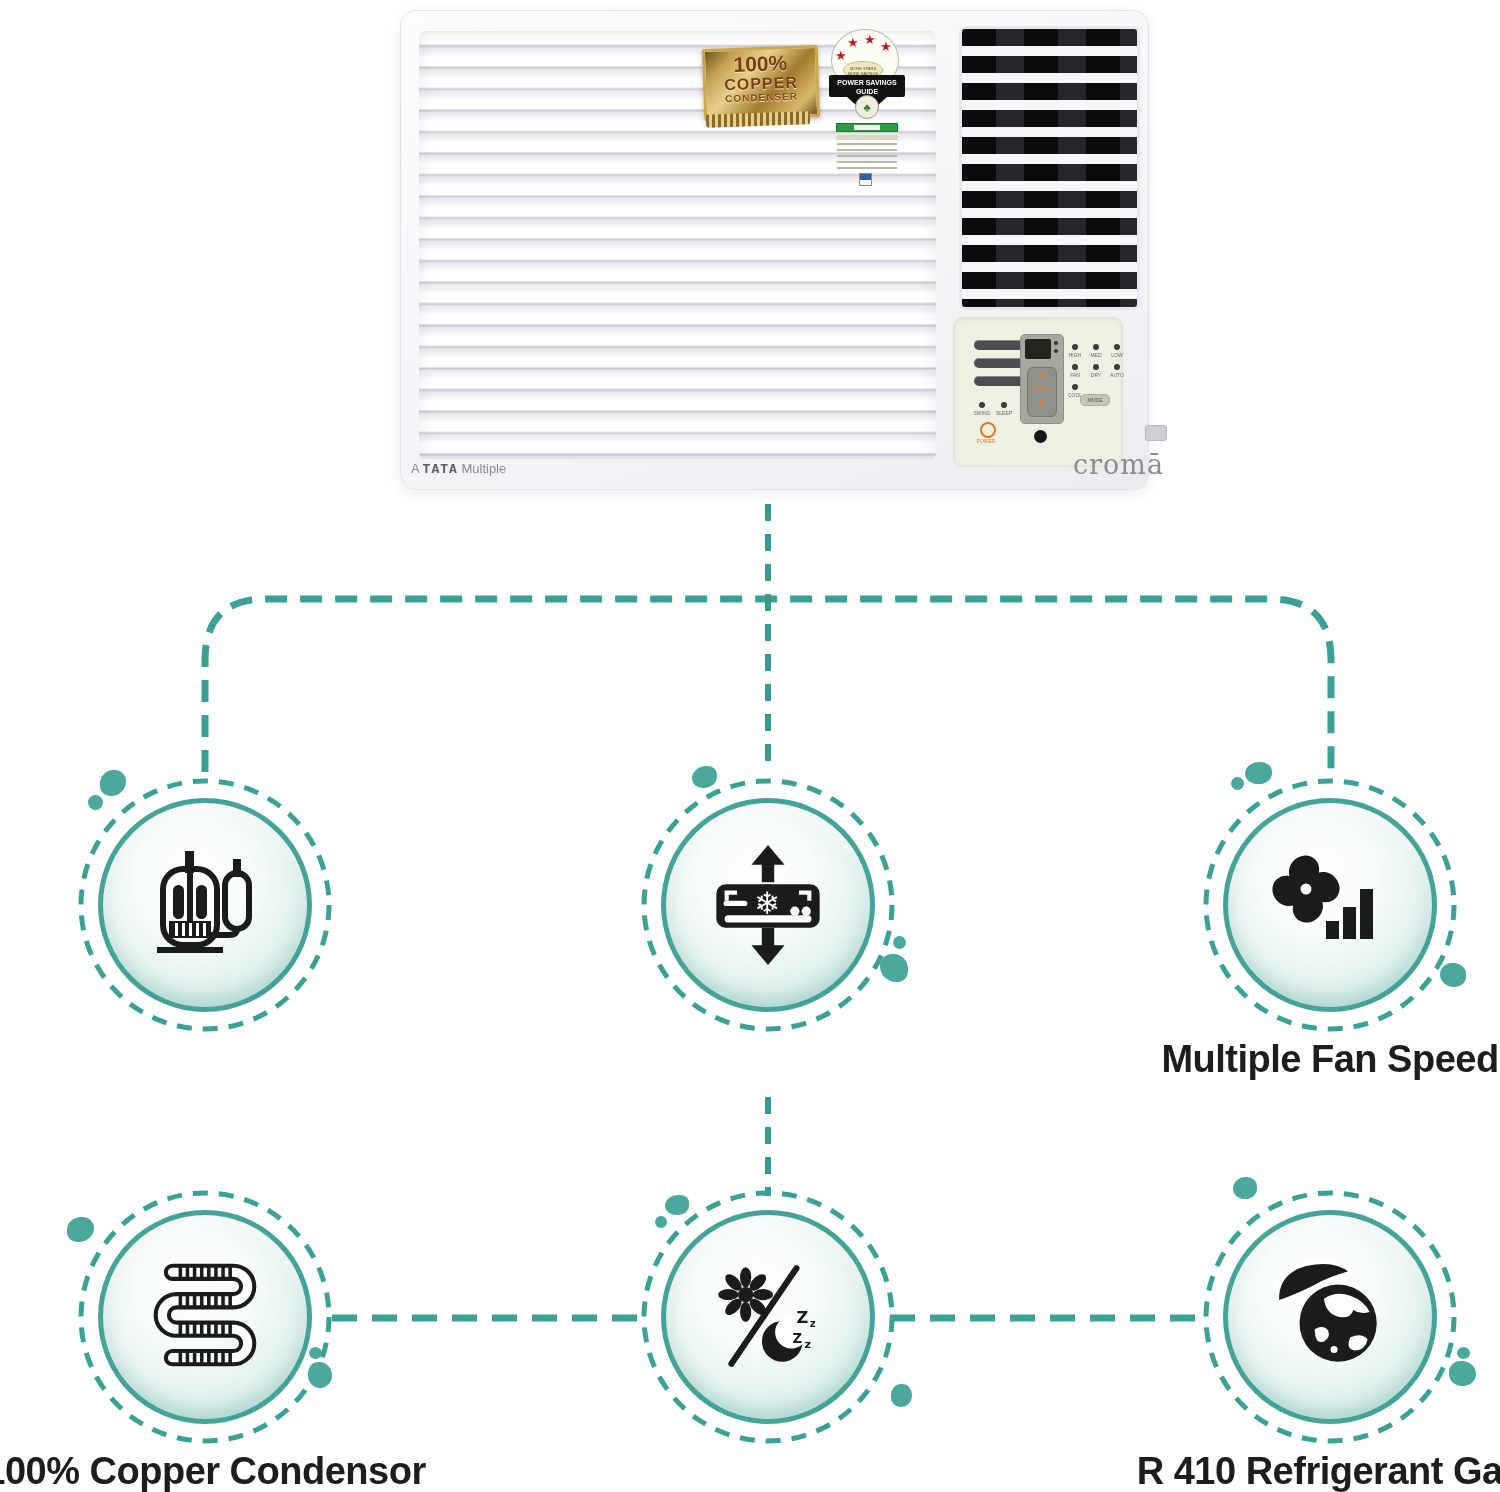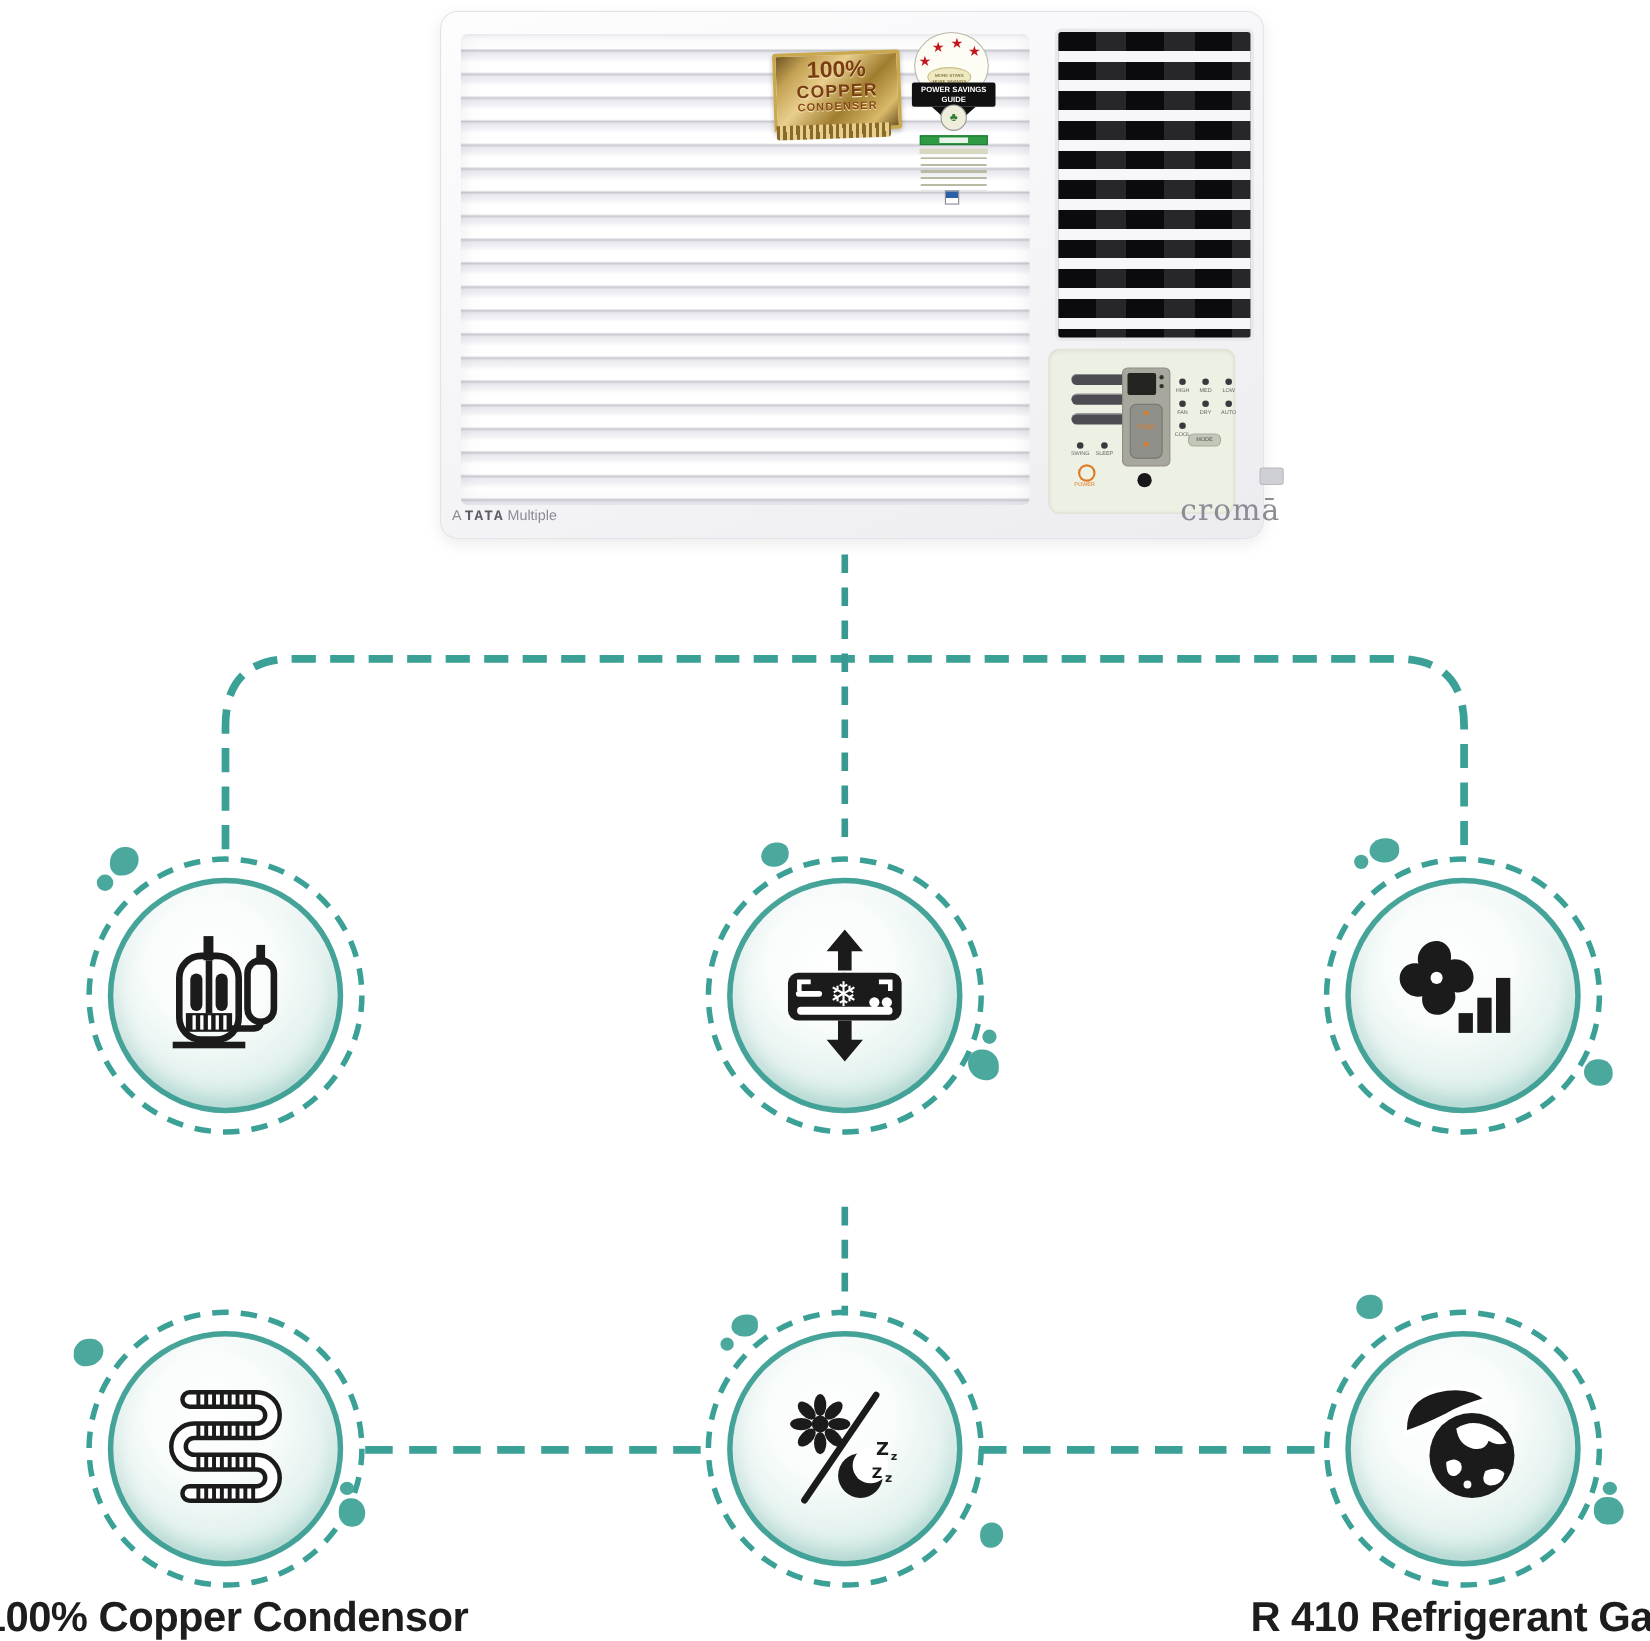--- a/index.html
+++ b/index.html
@@ -263,20 +263,21 @@
         <path d="M36 44 C18 42 13 22 27 13 C38 6 51 14 49 27 C48 36 42 42 36 44 Z"></path>
         <path d="M36 44 C18 42 13 22 27 13 C38 6 51 14 49 27 C48 36 42 42 36 44 Z" transform="rotate(90 36 44)"></path>
         <path d="M36 44 C18 42 13 22 27 13 C38 6 51 14 49 27 C48 36 42 42 36 44 Z" transform="rotate(180 36 44)"></path>
         <path d="M36 44 C18 42 13 22 27 13 C38 6 51 14 49 27 C48 36 42 42 36 44 Z" transform="rotate(270 36 44)"></path>
         <rect x="56" y="76" width="13" height="18"></rect>
         <rect x="73" y="62" width="13" height="32"></rect>
         <rect x="90" y="44" width="13" height="50"></rect>
       </g>
       <circle cx="36" cy="44" r="5.5" fill="#ffffff"></circle>
     </svg>
+    <div class="flabel">Multiple Fan Speed</div>
   </div>
 
   <div class="feature" style="left:205px;top:1317px;">
     <svg class="ring" width="264" height="264">
       <circle cx="132" cy="132" r="124" fill="none" stroke="#3BA096" stroke-width="5" stroke-dasharray="15 11"></circle>
     </svg>
     <div class="disc"></div>
     <svg class="ficon" width="122" height="122" viewBox="0 0 120 120">
       <path d="M28 16 H88 a14 14 0 0 1 0 28 H32 a14 14 0 0 0 0 28 H88 a14 14 0 0 1 0 28 H28" fill="none" stroke="#1b1b1b" stroke-width="17" stroke-linecap="round"></path>
       <path d="M28 16 H88 a14 14 0 0 1 0 28 H32 a14 14 0 0 0 0 28 H88 a14 14 0 0 1 0 28 H28" fill="none" stroke="#ffffff" stroke-width="9" stroke-linecap="round"></path>

